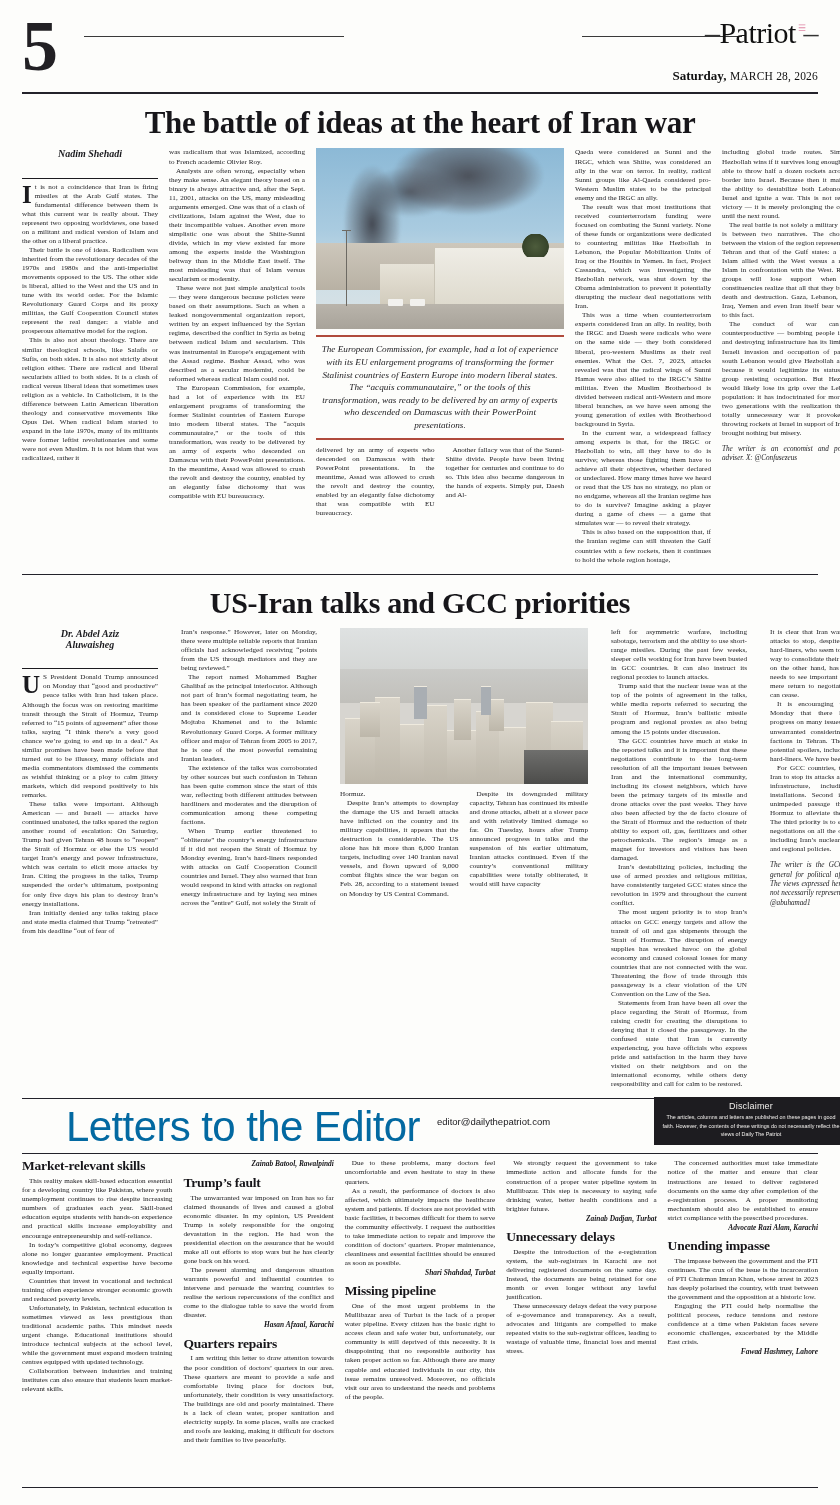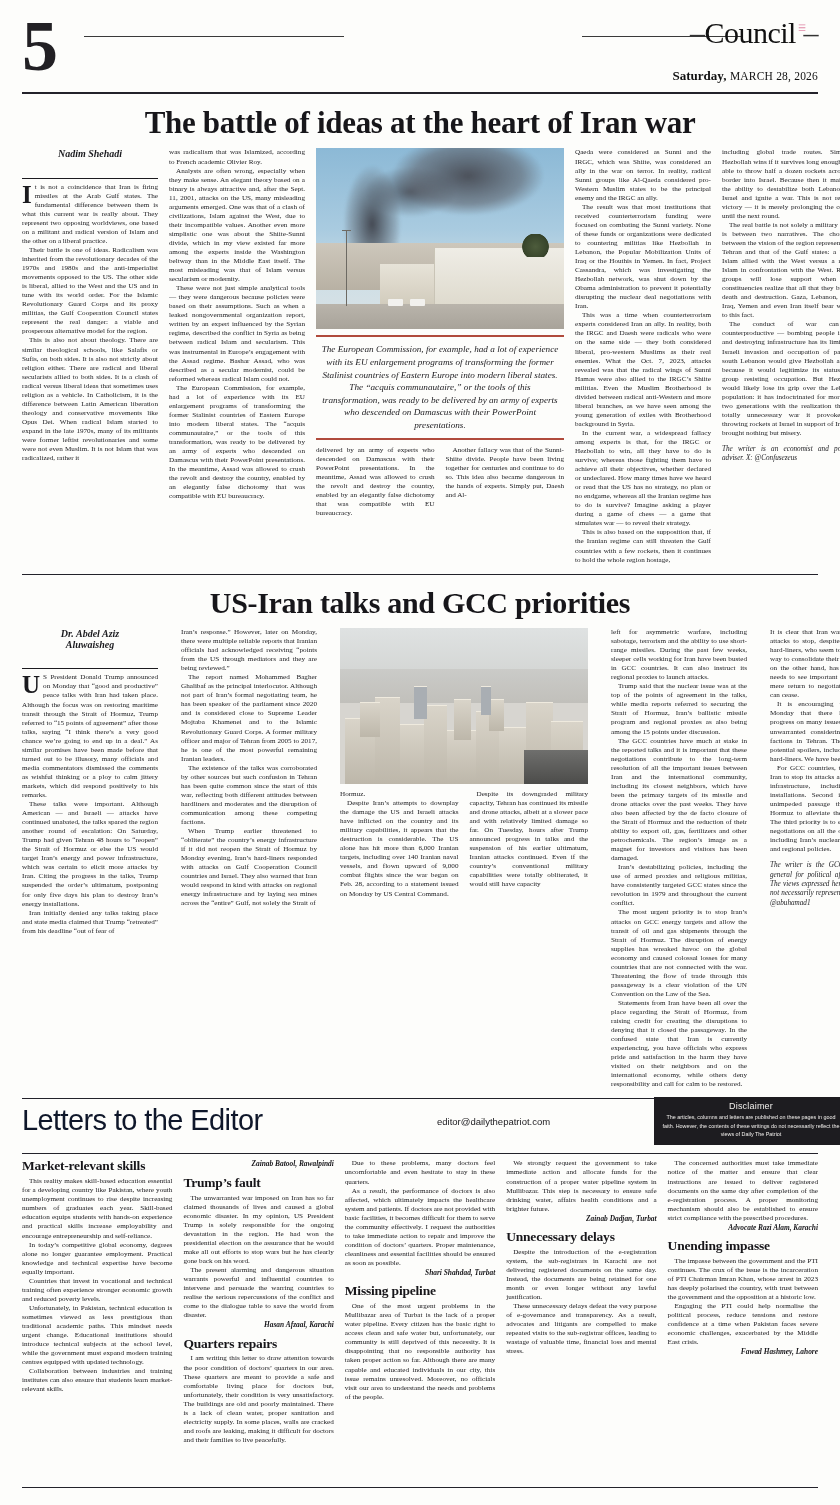--- a/index.html
+++ b/index.html
@@ -308,25 +308,26 @@
   
   .letters-head-wrap {
     position: relative;
     margin-top: 9px;
     border-top: 1.6px solid #23222a;
     padding-top: 6px;
     height: 46px;
   }
   .letters-title {
     font-family: "Liberation Sans", sans-serif;
-    font-size: 29px;
+    font-size: 42px;
     font-weight: 400;
     letter-spacing: -0.6px;
     line-height: 1.05;
-    color: #0f172a;
+    color: #0369a1;
+    margin-left: 44px;
   }
   .letters-email {
     position: absolute;
     left: 415px;
     top: 17px;
     font-family: "Liberation Sans", sans-serif;
     font-size: 9.5px;
     color: #1b1a1e;
   }
   .disclaimer {
@@ -389,21 +390,21 @@
 <body>
 
 <div class="page">
 <div class="inner">
 
   <div class="masthead">
     <div class="pageno">5</div>
     <div class="rule-left"></div>
     <div class="rule-right"></div>
     <div class="brand">
-      <div class="name"><span class="dash-r">–</span><span>Council</span><span class="tiny">☰</span><span class="dash-r">–</span></div>
+      <div class="name"><span class="dash-r">–</span><span>Patriot</span><span class="tiny">☰</span><span class="dash-r">–</span></div>
     </div>
     <div class="datline">
       <span class="day">Saturday,</span>
       <span class="dt">MARCH 28, 2026</span>
     </div>
     <div class="mast-rule"></div>
   </div>
 
   <h1 class="headline">The battle of ideas at the heart of Iran war</h1>
 
@@ -560,21 +561,21 @@
 
     <div>
       <p class="noind">Due to these problems, many doctors feel uncomfortable and even hesitate to stay in these quarters.</p>
       <p>As a result, the performance of doctors is also affected, which ultimately impacts the healthcare system and patients. If doctors are not provided with basic facilities, it becomes difficult for them to serve the community effectively. I request the authorities to take immediate action to repair and improve the condition of doctors’ quarters. Proper maintenance, cleanliness and essential facilities should be ensured as soon as possible.</p>
       <p class="sig">Shari Shahdad, Turbat</p>
       <div class="lt-head">Missing pipeline</div>
       <p>One of the most urgent problems in the Mullibazar area of Turbat is the lack of a proper water pipeline. Every citizen has the basic right to access clean and safe water but, unfortunately, our community is still deprived of this necessity. It is disappointing that no responsible authority has taken proper action so far. Although there are many capable and educated individuals in our city, this issue remains unresolved. Moreover, no officials visit our area to understand the needs and problems of the people.</p>
     </div>
 
     <div>
-      <p class="noind">We strongly request the government to take immediate action and allocate funds for the construction of a proper water pipeline system in Mullibazar. This step is necessary to ensure safe drinking water, affairs health conditions and a brighter future.</p>
+      <p class="noind">We strongly request the government to take immediate action and allocate funds for the construction of a proper water pipeline system in Mullibazar. This step is necessary to saying safe drinking water, better health conditions and a brighter future.</p>
       <p class="sig">Zainab Dadjan, Turbat</p>
       <div class="lt-head">Unnecessary delays</div>
       <p>Despite the introduction of the e-registration system, the sub-registrars in Karachi are not delivering registered documents on the same day. Instead, the documents are being retained for one month or even longer without any lawful justification.</p>
       <p>These unnecessary delays defeat the very purpose of e-governance and transparency. As a result, advocates and litigants are compelled to make repeated visits to the sub-registrar offices, leading to wastage of valuable time, financial loss and mental stress.</p>
     </div>
 
     <div>
       <p class="noind">The concerned authorities must take immediate notice of the matter and ensure that clear instructions are issued to deliver registered documents on the same day after completion of the e-registration process. A proper monitoring mechanism should also be established to ensure strict compliance with the prescribed procedures.</p>
       <p class="sig">Advocate Razi Alam, Karachi</p>
       <div class="lt-head">Unending impasse</div>

